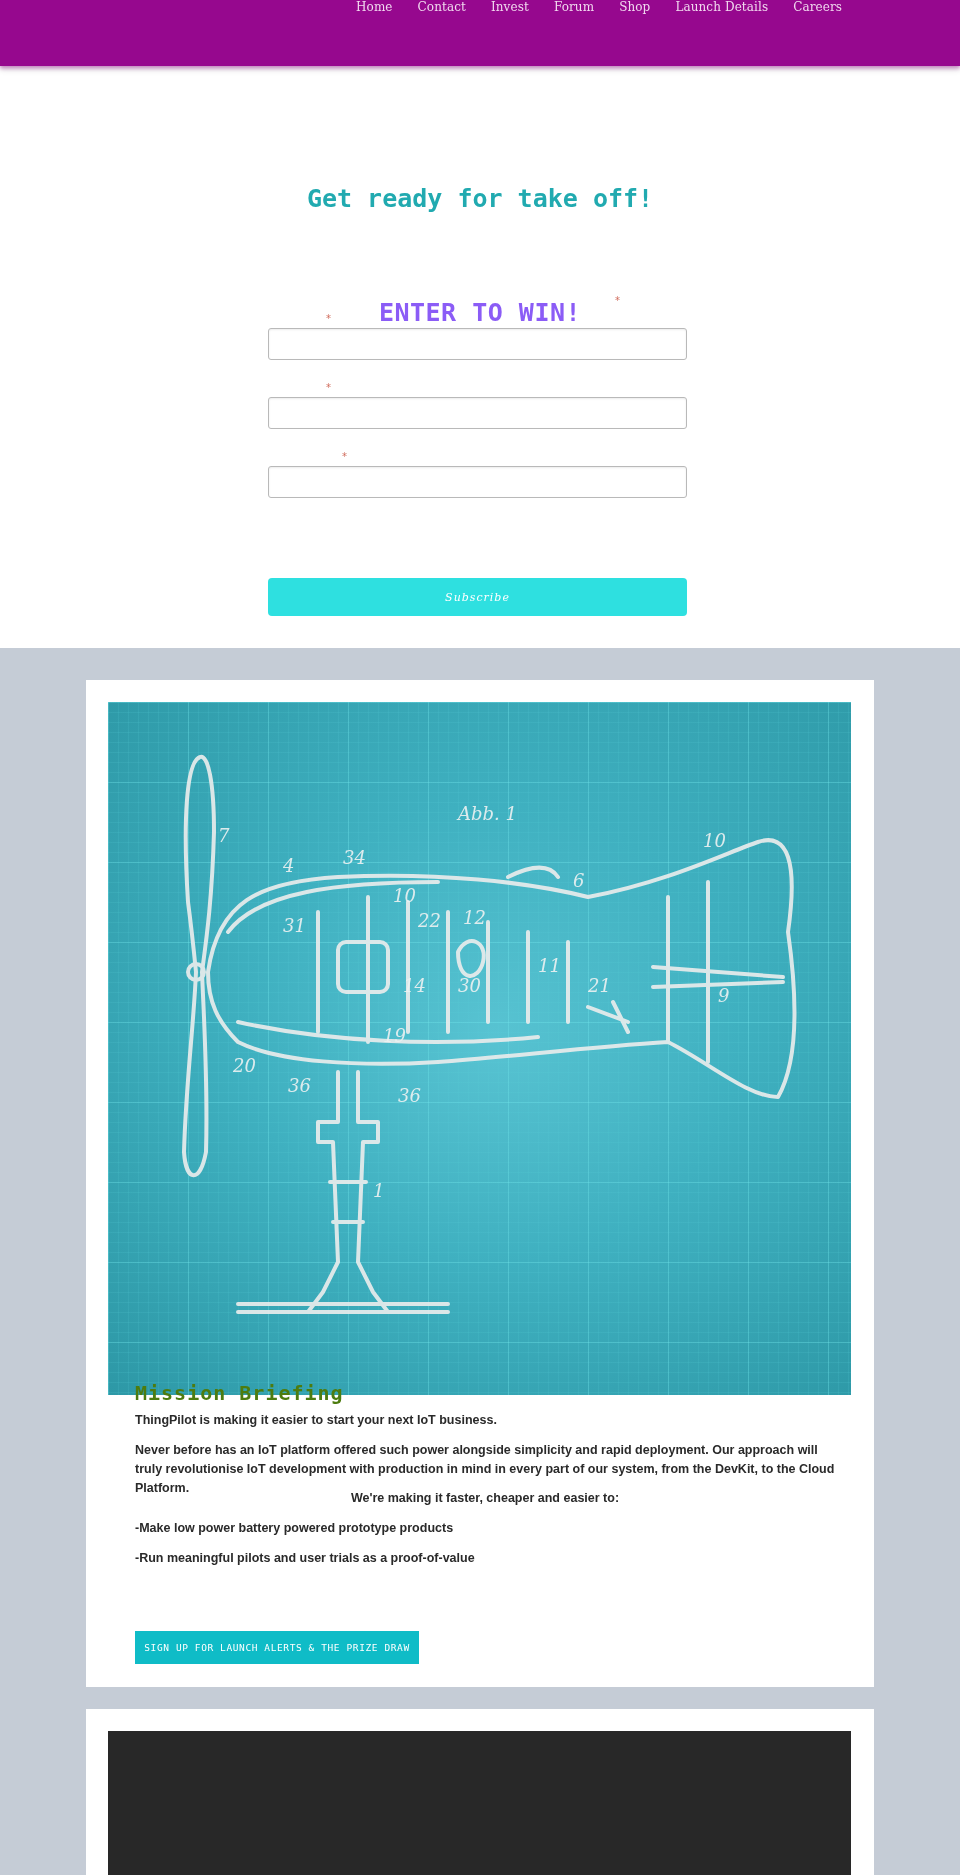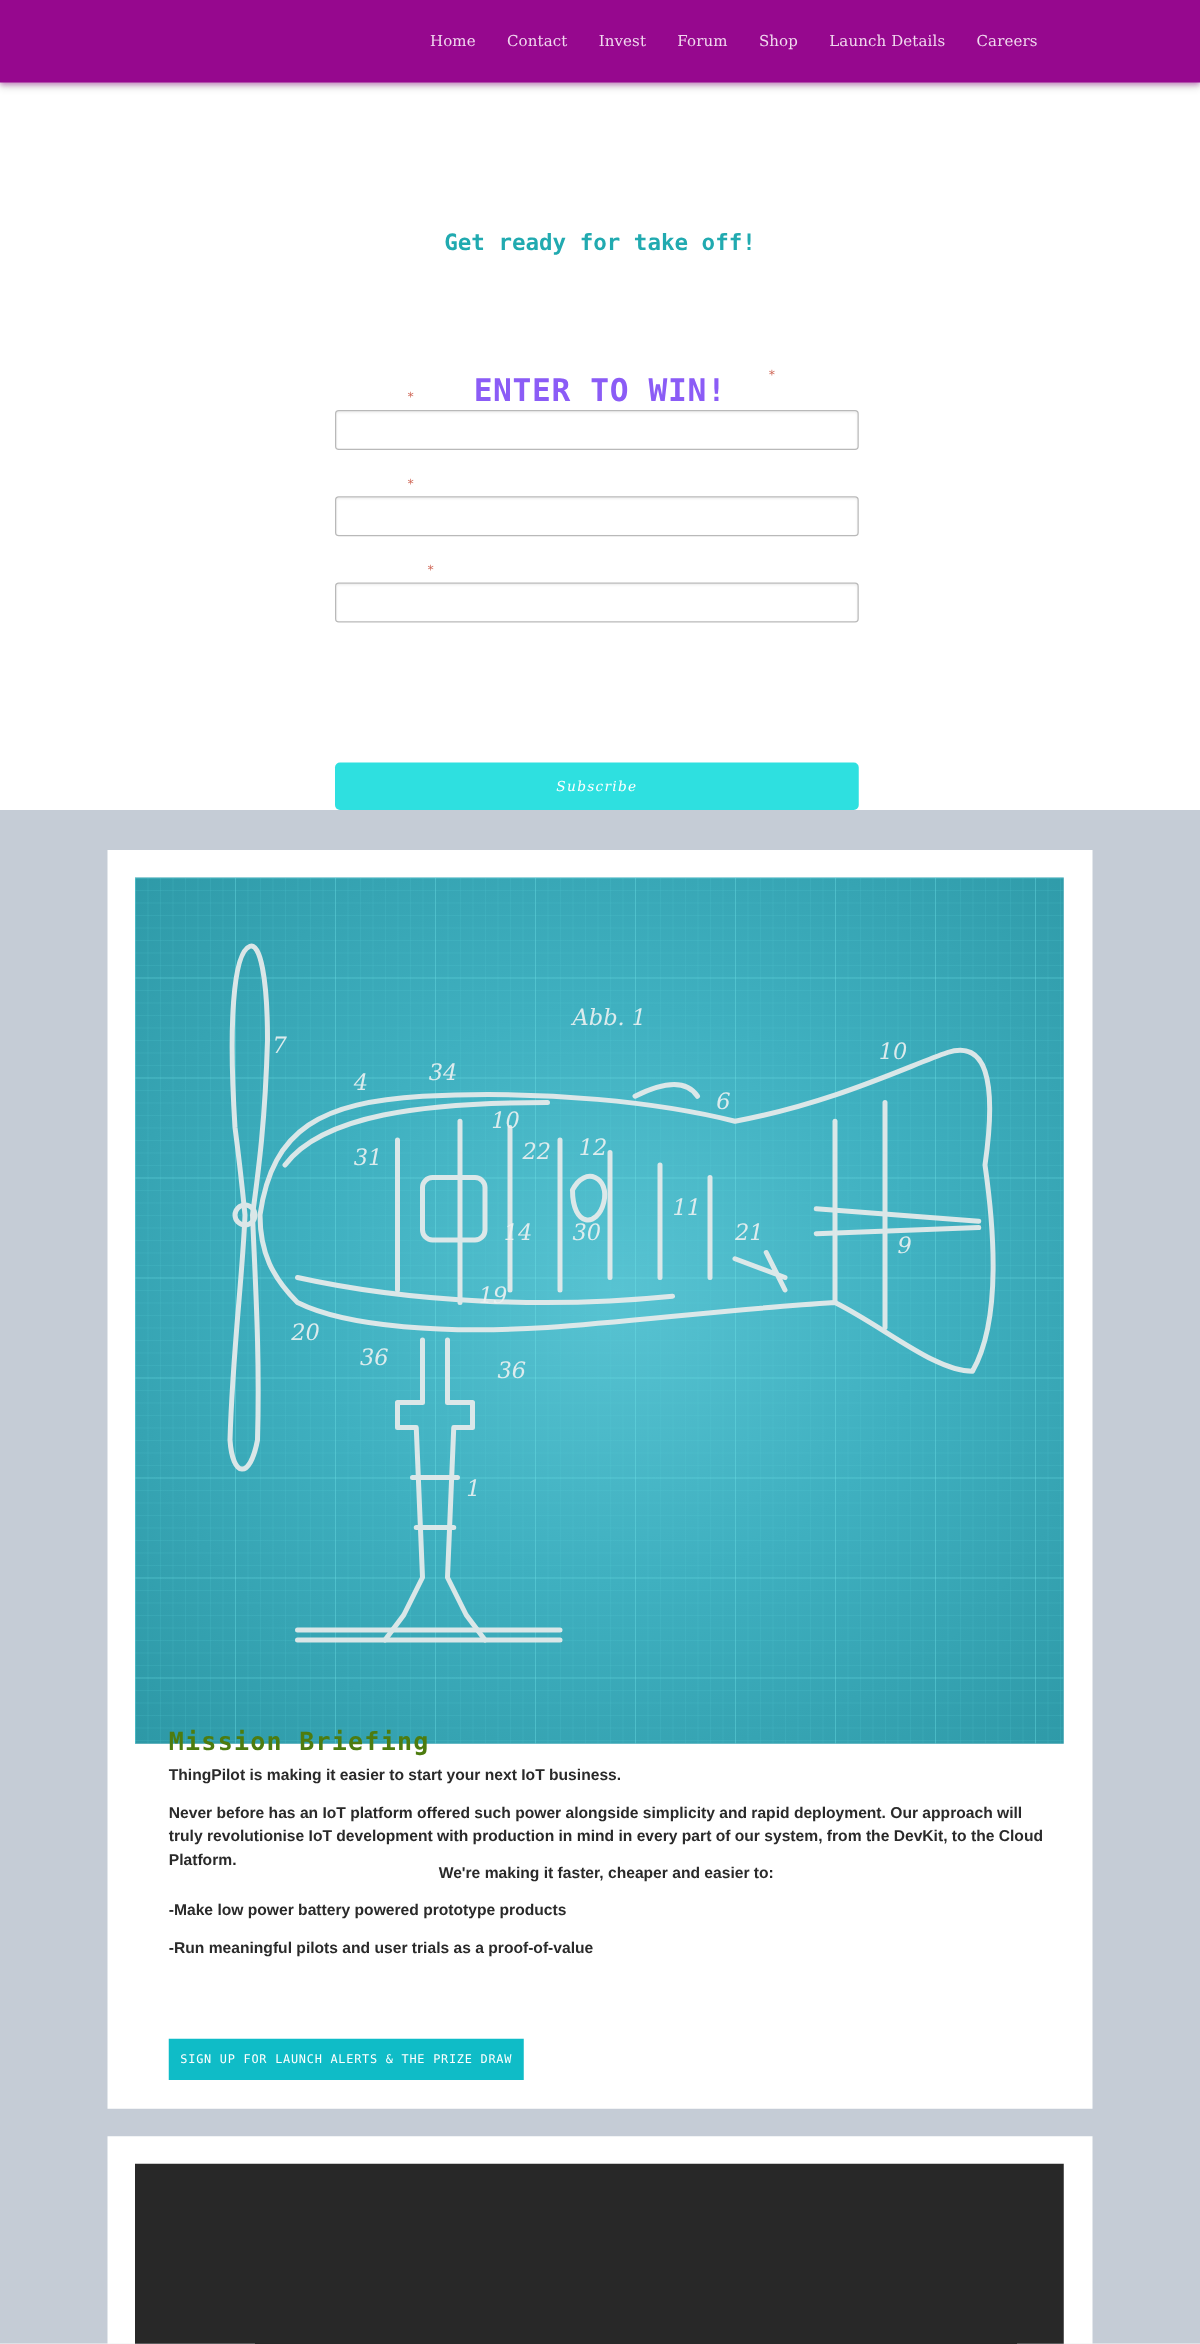--- a/index.html
+++ b/index.html
@@ -4,48 +4,48 @@
 <style>
   * { box-sizing: border-box; margin: 0; padding: 0; }
   html, body { width: 960px; background: #ffffff; }
   body { font-family: "DejaVu Sans", sans-serif; color: #222; }
 
   .header {
     position: relative; height: 66px; background: #96088e;
     box-shadow: 0 2px 4px rgba(150,8,142,0.45), 0 4px 6px rgba(0,0,0,0.12);
     z-index: 2;
   }
-  .nav { position: absolute; left: 344px; top: 0; height: 66px; display: flex; align-items: center; }
+  .nav { position: absolute; left: 356px; top: 0; height: 66px; display: flex; align-items: flex-start; }
   .nav a {
     color: #f1d9ef; font-family: "DejaVu Serif", serif; font-size: 12px;
     text-decoration: none; margin-right: 25px; letter-spacing: 0.1px;
   }
 
   .hero { position: relative; height: 582px; background: #fff; }
   .tagline {
     position: absolute; top: 118px; left: 0; width: 960px; text-align: center;
-    font-family: "DejaVu Sans Mono", monospace; font-size: 18px; color: #21aab0;
+    font-family: "DejaVu Sans Mono", monospace; font-size: 25px; color: #21aab0;
   }
   .enter-title {
     position: absolute; top: 232px; left: 0; width: 960px; text-align: center;
     font-family: "DejaVu Sans Mono", monospace; font-size: 25px; color: #8b5cf6;
     letter-spacing: 0.5px;
   }
   .asterisk { position: absolute; color: #d06a5a; font-size: 10px; }
   .field-label { position: absolute; color: #ffffff; font-size: 11px; }
   .form-input {
     position: absolute; left: 268px; width: 419px; height: 32px;
     border: 1px solid #b9b9b9; border-radius: 3px; background: #fff;
     box-shadow: inset 0 1px 2px rgba(0,0,0,0.08);
   }
   .subscribe-btn {
     position: absolute; left: 268px; top: 512px; width: 419px; height: 38px;
     background: #2ee0e0; border: none; border-radius: 4px; color: #ffffff;
     font-family: "DejaVu Serif", serif; font-style: italic; font-size: 11px;
-    letter-spacing: 1px; cursor: pointer; margin-top: 32px;
+    letter-spacing: 1px; cursor: pointer;
   }
 
   .gray-section { background: #c5ccd6; padding: 32px 0 0 0; height: 1227px; }
   .card { background: #fff; margin-left: 86px; width: 788px; position: relative; }
   .card-1 { height: 1007px; }
   .card-2 { margin-top: 22px; height: 200px; }
 
   .blueprint {
     position: absolute; left: 22px; top: 22px; width: 743px; height: 693px;
     background: radial-gradient(ellipse at 52% 48%, #58c3d2 0%, #3fb0c0 45%, #2d98a6 100%);

